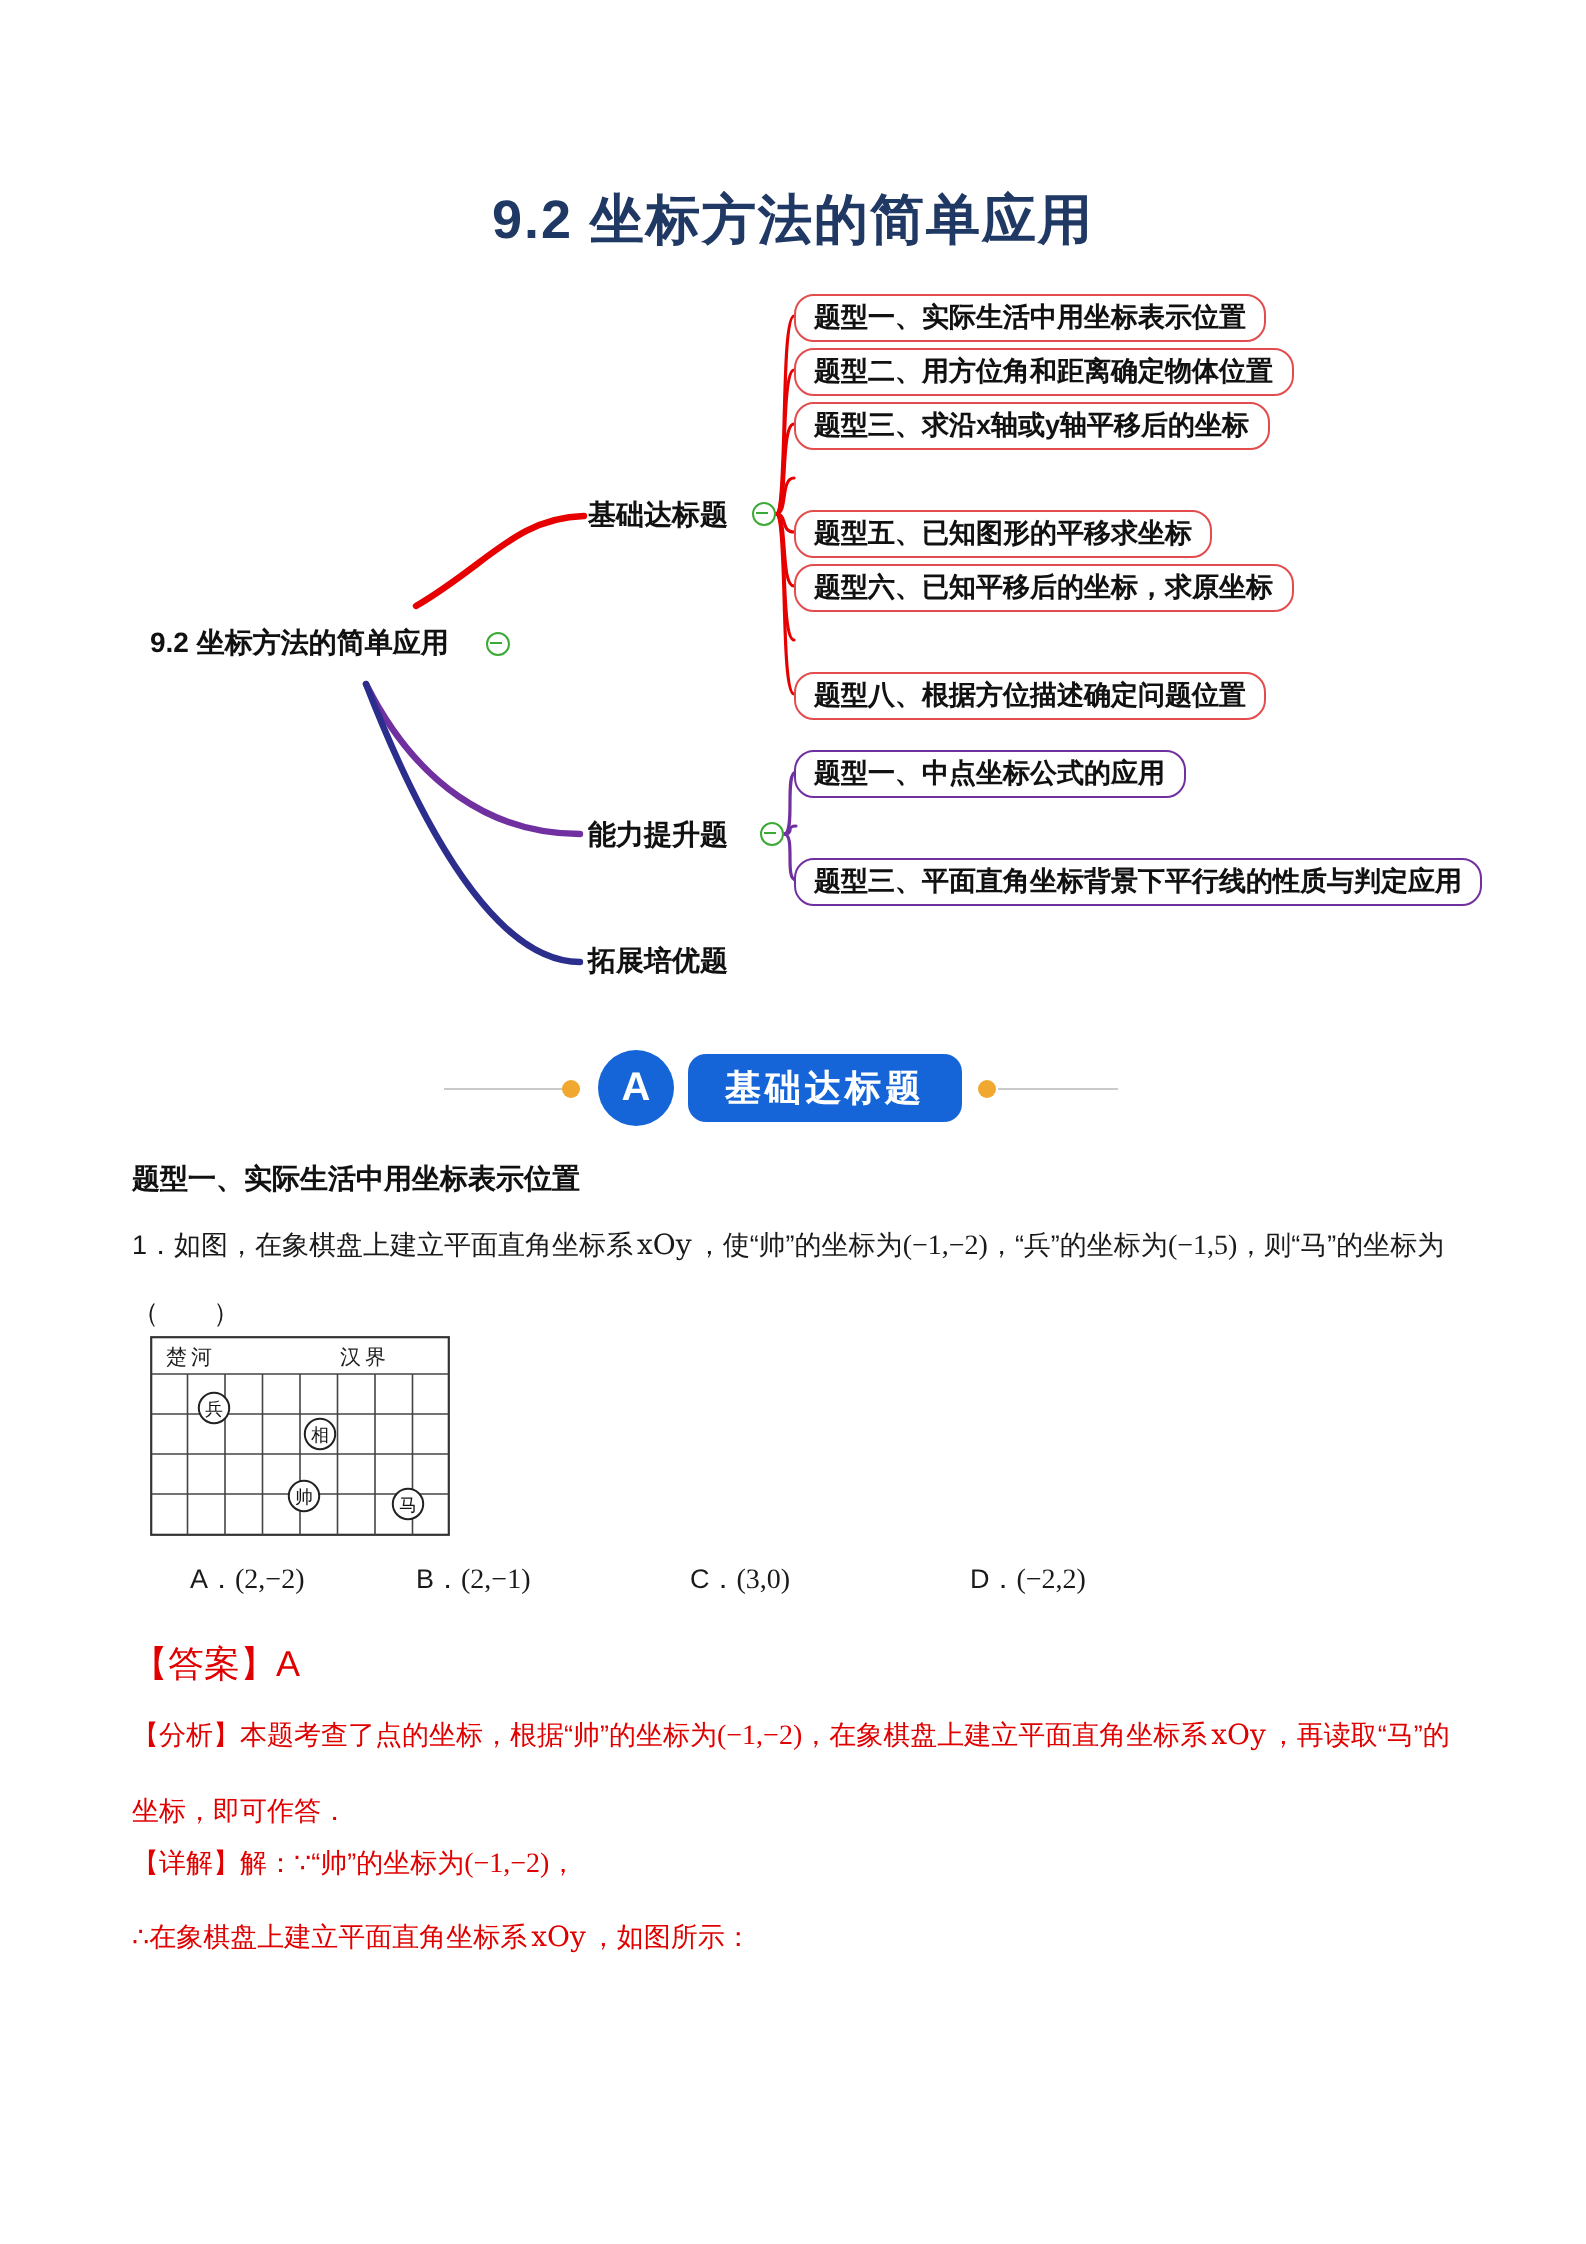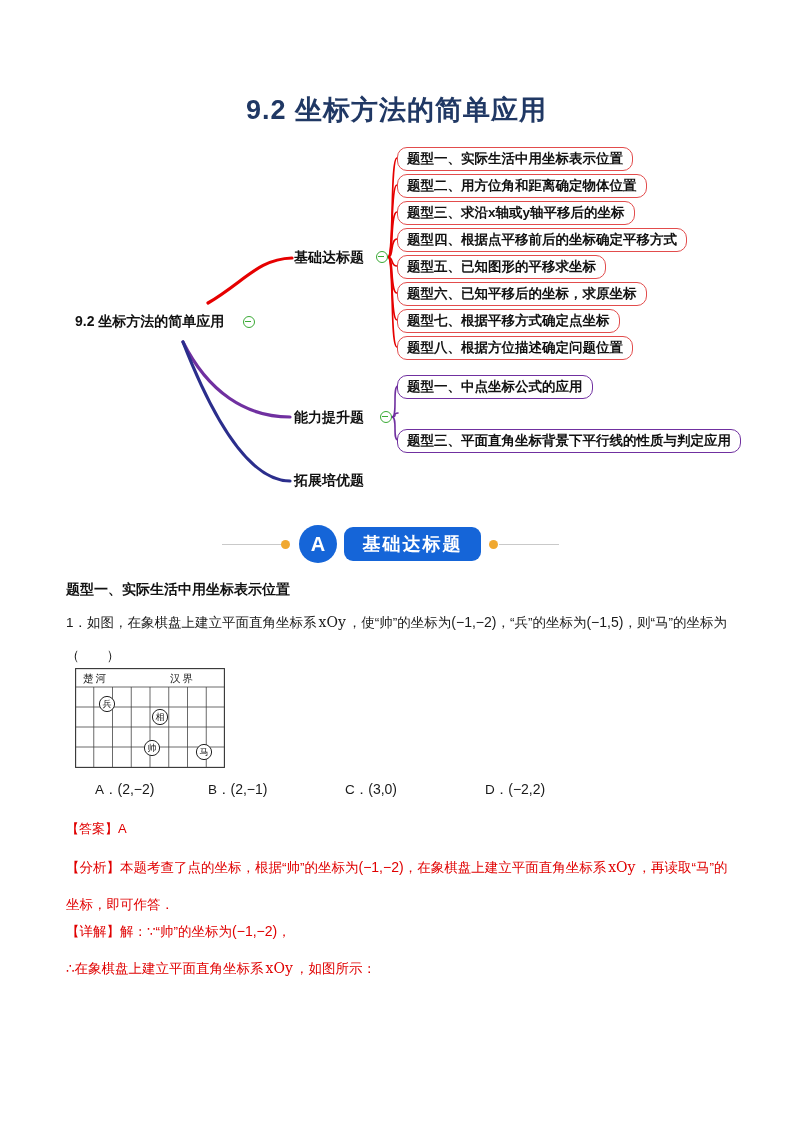--- a/index.html
+++ b/index.html
@@ -38,32 +38,32 @@
   .sec-circle{position:absolute;left:299px;top:525px;width:38px;height:38px;border-radius:50%;
     background:var(--badge-blue,#1565d8);color:#fff;font-weight:bold;font-size:20px;
     display:flex;align-items:center;justify-content:center}
   .sec-pill{position:absolute;left:344px;top:527px;width:137px;height:34px;border-radius:9px;
     background:var(--badge-blue,#1565d8);color:#fff;font-weight:bold;font-size:18px;letter-spacing:2px;
     display:flex;align-items:center;justify-content:center}
 
   
   .ex-heading{position:absolute;left:66px;top:581px;font-size:14px;font-weight:bold;color:#111}
   .question{position:absolute;left:66px;top:606px;width:666px;font-size:13.5px;line-height:33px;color:#1a1a1a}
-  .math{font-family:Liberation Sans, sans-serif;font-size:14px}
+  .math{font-family:Liberation Serif, serif;font-size:14px}
   .mvar{font-family:"DejaVu Serif","Liberation Serif",serif;font-size:14px;margin:0 2px}
 
   .board-wrap{position:absolute;left:75px;top:668px}
   .board-wrap svg text{font-family:"Liberation Sans","DejaVu Sans",sans-serif}
 
   .options{position:absolute;left:0;top:781px;width:793px;height:22px;font-size:13.5px}
   .opt{position:absolute;white-space:nowrap}
   .opt-a{left:95px}.opt-b{left:208px}.opt-c{left:345px}.opt-d{left:485px}
 
   .red-text{color:var(--answer-red,#e00000)}
-  .answer-line{position:absolute;left:66px;top:820px;font-size:13px}
+  .answer-line{position:absolute;left:66px;top:820px;font-size:18px}
   .analysis{position:absolute;left:66px;top:849px;width:666px;font-size:13.5px;line-height:37px}
   .detail-1{position:absolute;left:66px;top:923px;font-size:13.5px}
   .detail-2{position:absolute;left:66px;top:960px;font-size:13.5px}
 </style>
 </head>
 <body>
 
 <div class="page">
 
   <h1 class="doc-title">9.2 坐标方法的简单应用</h1>
@@ -94,24 +94,22 @@
   <span class="collapse" style="left:376px;top:251px"></span>
 
   <div class="mm-branch" style="left:294px;top:409px">能力提升题</div>
   <span class="collapse" style="left:380px;top:411px"></span>
 
   <div class="mm-branch" style="left:294px;top:472px">拓展培优题</div>
 
   <div class="mm-item red" style="top:147px">题型一、实际生活中用坐标表示位置</div>
   <div class="mm-item red" style="top:174px">题型二、用方位角和距离确定物体位置</div>
   <div class="mm-item red" style="top:201px">题型三、求沿x轴或y轴平移后的坐标</div>
-  <div class="mm-item red" style="top:228px">题型四、根据点平移前后的坐标确定平移方式</div>
   <div class="mm-item red" style="top:255px">题型五、已知图形的平移求坐标</div>
   <div class="mm-item red" style="top:282px">题型六、已知平移后的坐标，求原坐标</div>
-  <div class="mm-item red" style="top:309px">题型七、根据平移方式确定点坐标</div>
   <div class="mm-item red" style="top:336px">题型八、根据方位描述确定问题位置</div>
 
   <div class="mm-item purple" style="top:375px">题型一、中点坐标公式的应用</div>
   <div class="mm-item purple" style="top:429px">题型三、平面直角坐标背景下平行线的性质与判定应用</div>
 
   <div class="div-line" style="left:222px;width:60px"></div>
   <div class="div-dot" style="left:281px"></div>
   <div class="sec-circle">A</div>
   <div class="sec-pill">基础达标题</div>
   <div class="div-dot" style="left:489px"></div>

